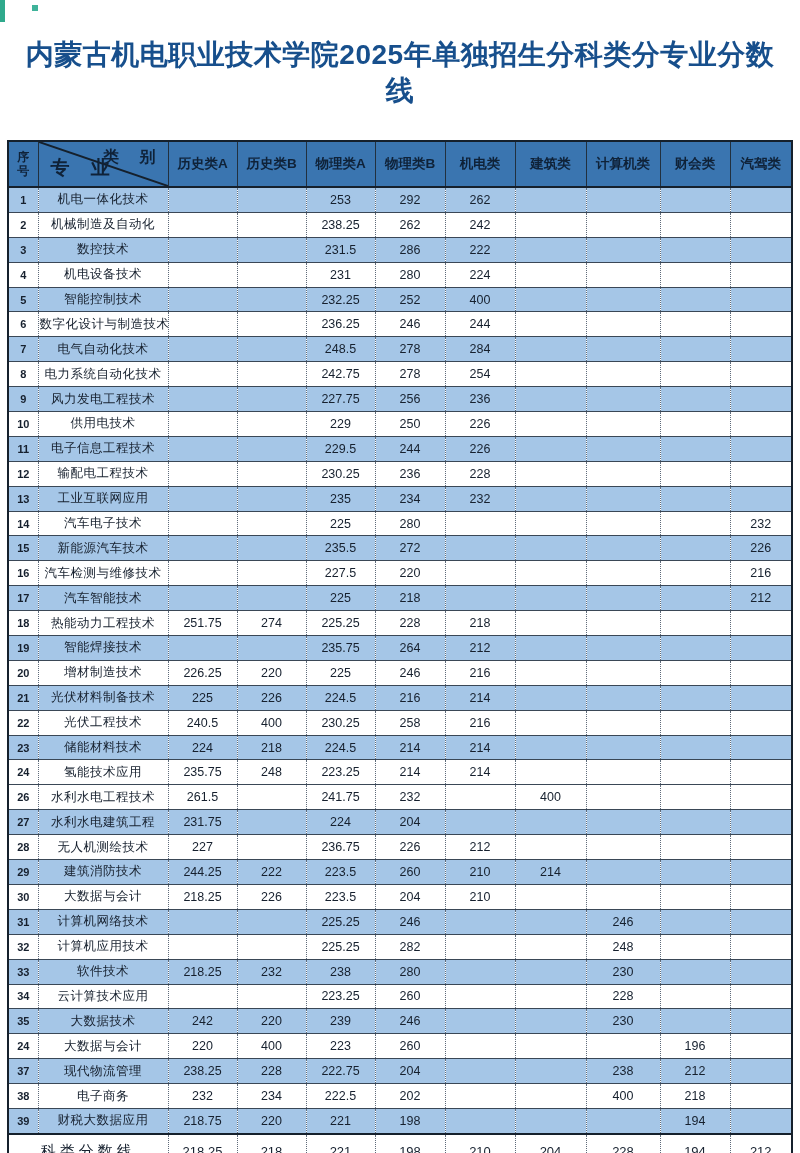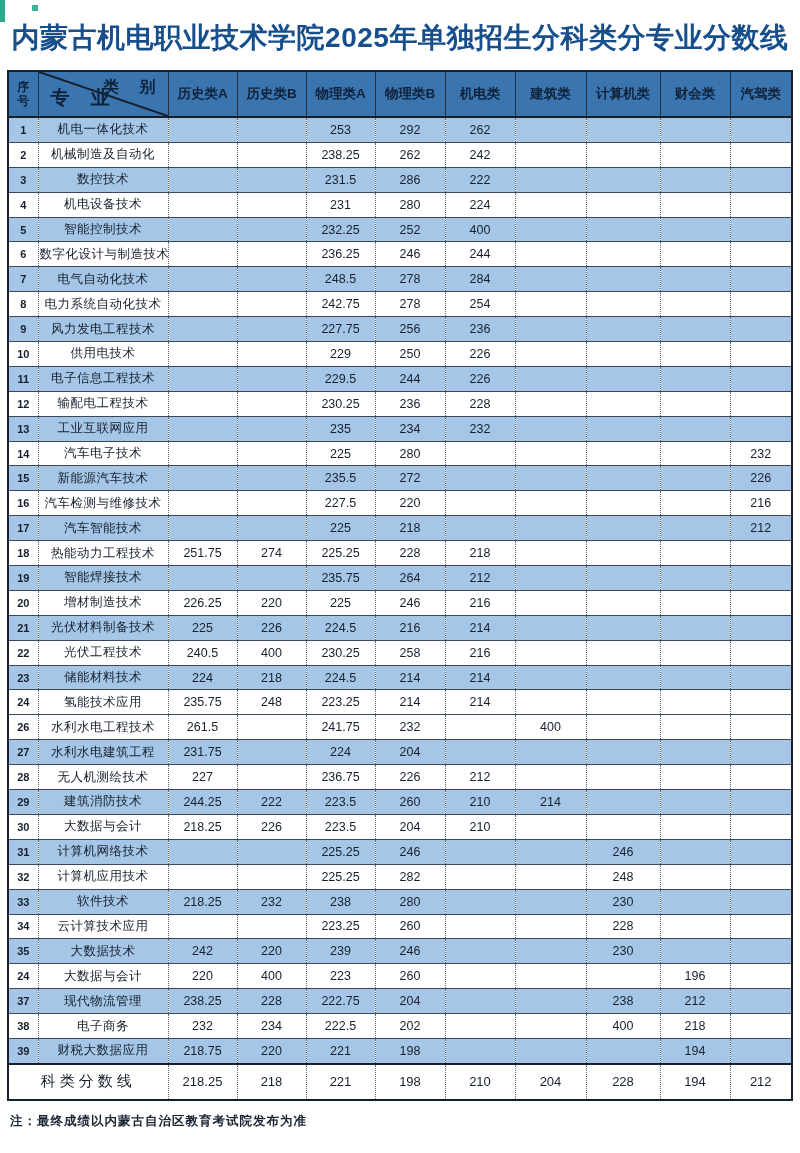--- a/index.html
+++ b/index.html
@@ -4,21 +4,21 @@
 <style>
   html,body{margin:0;padding:0;}
   body{
     width:800px;height:1153px;background:#ffffff;position:relative;
     font-family:"Liberation Sans","DejaVu Sans",sans-serif;
     -webkit-font-smoothing:antialiased;overflow:hidden;
   }
   .artifact-a{position:absolute;left:0;top:0;width:5px;height:22px;background:#2fa98c;}
   .artifact-b{position:absolute;left:32px;top:5px;width:6px;height:6px;background:#3fb39a;}
   h1.title{
-    margin:0;padding:20px 0 14px 0;text-align:center;
+    margin:17px;padding:20px 0 14px 0;text-align:center;
     font-size:28px;line-height:36px;font-weight:bold;color:#174f8c;letter-spacing:0.5px;
   }
   table.scores{
     border-collapse:collapse;table-layout:fixed;
     width:784px;margin:0 auto;
     border:2px solid #15202c;
   }
   th,td{
     padding:0 1px;text-align:center;vertical-align:middle;overflow:hidden;
     border-left:1px dotted #5f6b7a;border-top:1px solid #3a4756;

